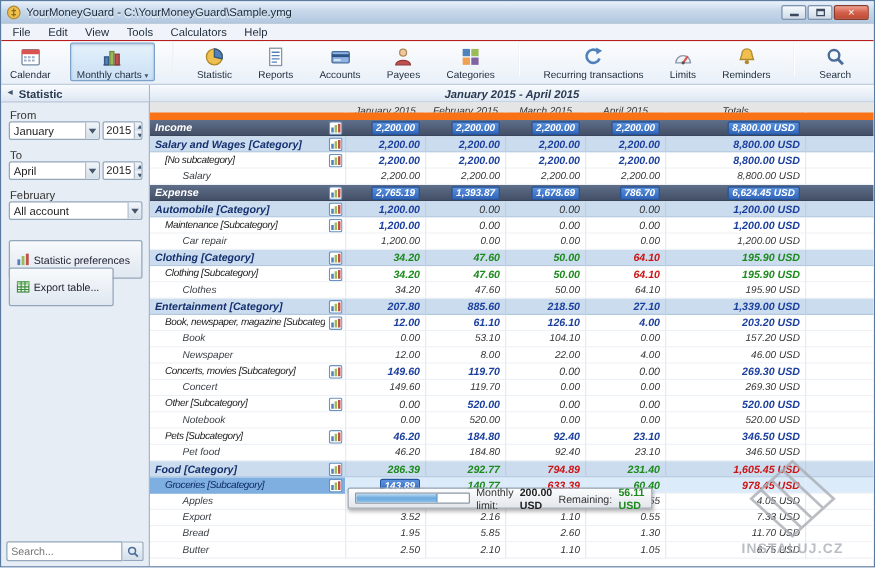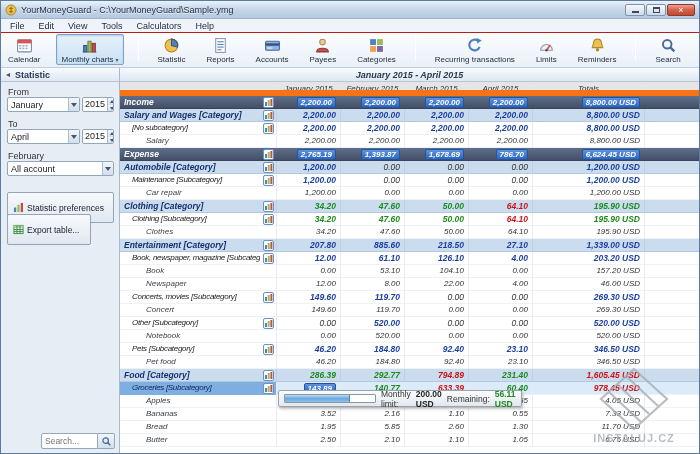--- a/index.html
+++ b/index.html
@@ -47,21 +47,21 @@
   .spinbox { position:absolute; height:15px; background:#fff; border:1px solid #92a6bc; border-radius:2px; display:flex; overflow:hidden; }
   .spin-num { flex:1; padding:0 2px; line-height:13px; font-size:9px; }
   .spin-btns { width:9px; display:flex; flex-direction:column; flex:none; }
   .spin-up,.spin-down { flex:1; background:linear-gradient(#f2f6fa,#d4dfea); border-left:1px solid #aebccb; position:relative; }
   .spin-up::after { content:""; position:absolute; left:1.5px; top:1.5px; border-left:2.5px solid transparent; border-right:2.5px solid transparent; border-bottom:3px solid #44566a; }
   .spin-down::after { content:""; position:absolute; left:1.5px; bottom:1.5px; border-left:2.5px solid transparent; border-right:2.5px solid transparent; border-top:3px solid #44566a; }
   .side-btn { position:absolute; left:6px; height:31px; background:linear-gradient(#f8fafc,#dfe7f0); border:1px solid #93a5ba; border-radius:2px; display:flex; align-items:center; gap:3px; padding:0 5px; font-size:8.5px; color:#223; white-space:nowrap; }
   .sicon { width:11px; height:11px; flex:none; }
   .sicon svg { width:11px; height:11px; display:block; }
   .search-row { position:absolute; left:4px; right:4px; bottom:4px; height:16px; display:flex; }
-  .search-input { flex:1; min-width:0; border:1px solid #92a6bc; background:#fff; font-size:8.5px; padding:0 3px; font-family:inherit; color:#333; border-radius:2px 0 0 2px; outline:none;margin-left:36px; }
+  .search-input { flex:1; min-width:0; border:1px solid #92a6bc; background:#fff; font-size:8.5px; padding:0 3px; font-family:inherit; color:#333; border-radius:2px 0 0 2px; outline:none; }
   .search-btn { width:17px; border:1px solid #92a6bc; border-left:none; background:linear-gradient(#f2f6fa,#d4dfea); display:flex; align-items:center; justify-content:center; border-radius:0 2px 2px 0; flex:none; }
   .search-btn svg { width:11px; height:11px; }
 
   
   .main { flex:1; display:flex; flex-direction:column; background:#fff; min-width:0;font-style:italic; }
   .period-header { height:14px; background:linear-gradient(#f8fbfe,#dde7f2); border-bottom:1px solid #b9c6d8; display:flex; align-items:center; justify-content:center; font-weight:bold; font-size:9px; color:#2a3a50; flex:none; }
   .thead { display:grid; grid-template-columns:140px 16px 64px 64px 64px 64px 112px 1fr; height:14px; border-bottom:6px solid #f97316; background:#e5e5e5; flex:none; }
   .hcell { font-size:8px; color:#333; text-align:center; line-height:14px; border-left:1px solid #e2e7ee; overflow:hidden; white-space:nowrap; }
   .thead .hcell:nth-child(1), .thead .hcell:nth-child(2) { border-left:none; }
   .tbody { flex:1; overflow:hidden; }
@@ -702,21 +702,21 @@
             <div class="cell label">Apples</div>
             <div class="cell iconcell"></div>
             <div class="cell val"><span class="val-plain">2.05</span></div>
             <div class="cell val"><span class="val-plain">0.90</span></div>
             <div class="cell val"><span class="val-plain">0.55</span></div>
             <div class="cell val"><span class="val-plain">0.55</span></div>
             <div class="cell val"><span class="val-plain">4.05 USD</span></div>
             <div class="cell filler"></div>
           </div>
           <div class="trow item">
-            <div class="cell label">Bananas</div>
+            <div class="cell label">Export</div>
             <div class="cell iconcell"></div>
             <div class="cell val"><span class="val-plain">3.52</span></div>
             <div class="cell val"><span class="val-plain">2.16</span></div>
             <div class="cell val"><span class="val-plain">1.10</span></div>
             <div class="cell val"><span class="val-plain">0.55</span></div>
             <div class="cell val"><span class="val-plain">7.33 USD</span></div>
             <div class="cell filler"></div>
           </div>
           <div class="trow item">
             <div class="cell label">Bread</div>

